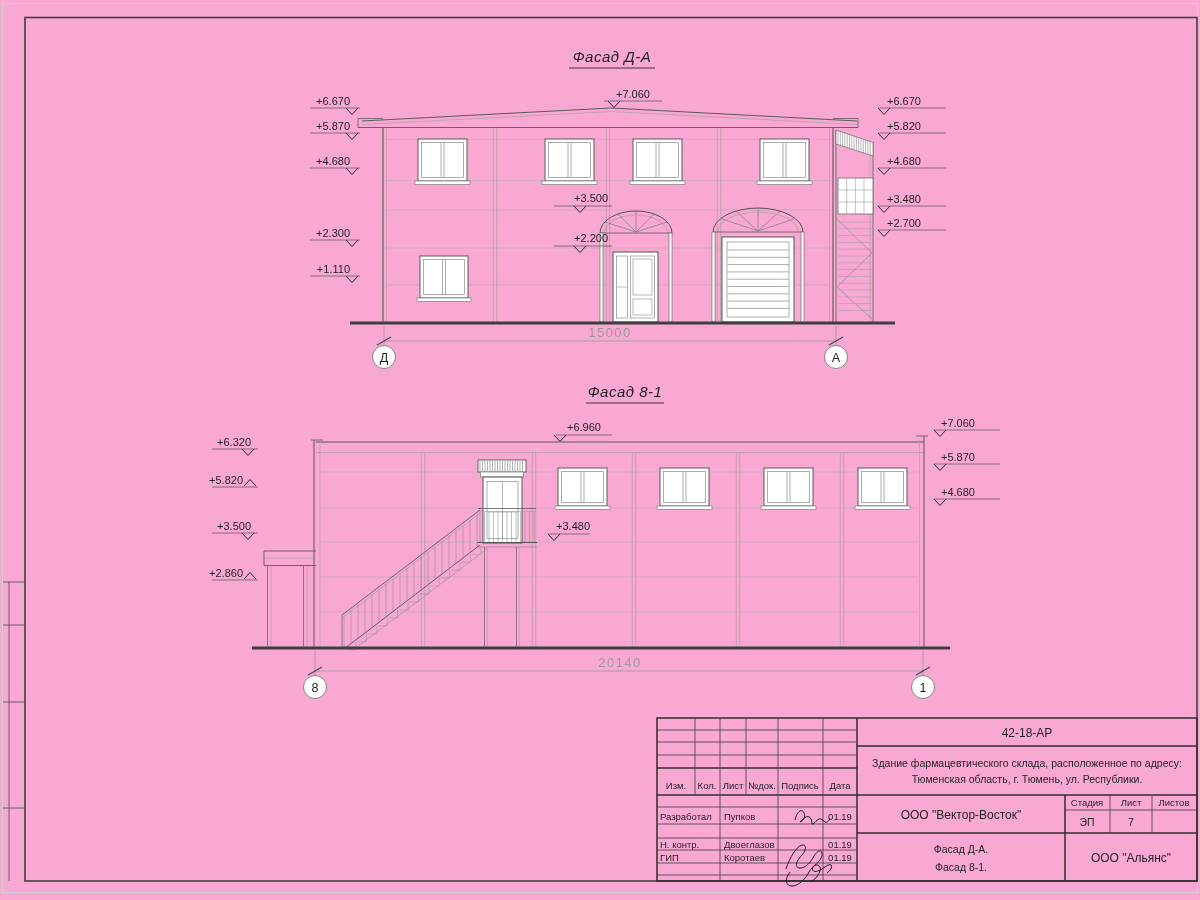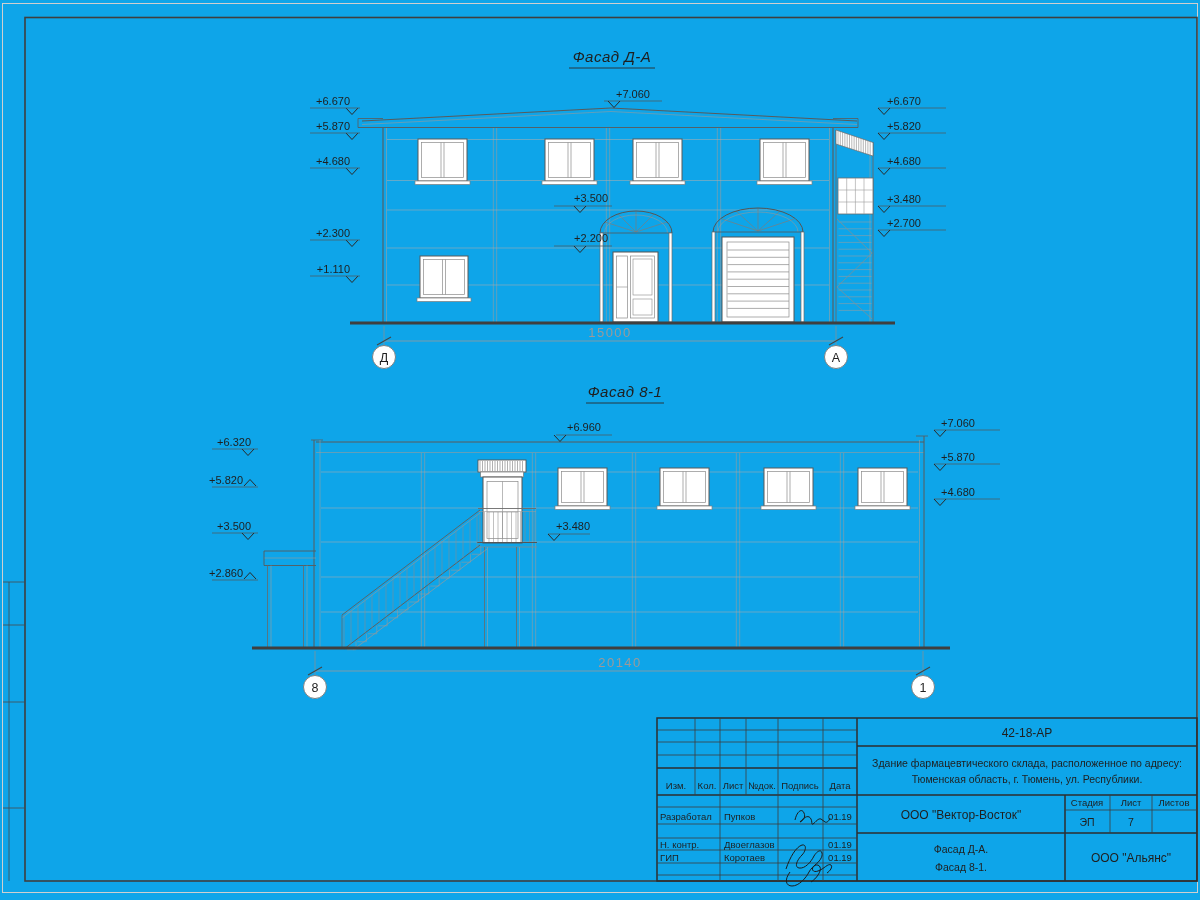--- a/index.html
+++ b/index.html
@@ -1,16 +1,16 @@
 <!DOCTYPE html>
 <html><head>
 <meta charset="utf-8">
 <style>
   html,body{margin:0;padding:0;background:#ffffff;}
-  .sheet{position:relative;width:1200px;height:900px;background:#0ea5e9;overflow:hidden;
+  .sheet{position:relative;width:1200px;height:900px;background:#f9a8d4;overflow:hidden;
          font-family:"Liberation Sans", sans-serif;}
   svg{position:absolute;left:0;top:0;}
   text{fill:#1f1f1f;font-family:"Liberation Sans", sans-serif;}
   .t-title{font-size:15px;font-style:italic;letter-spacing:.5px;}
   .t-mark{font-size:11px;}
   .t-dim{font-size:13px;fill:#9a9a9a;letter-spacing:1.5px;}
   .t-axis{font-size:12.5px;}
   .tb-s{font-size:9.5px;}
   .tb-m{font-size:10.5px;}
   .tb-l{font-size:12px;}

